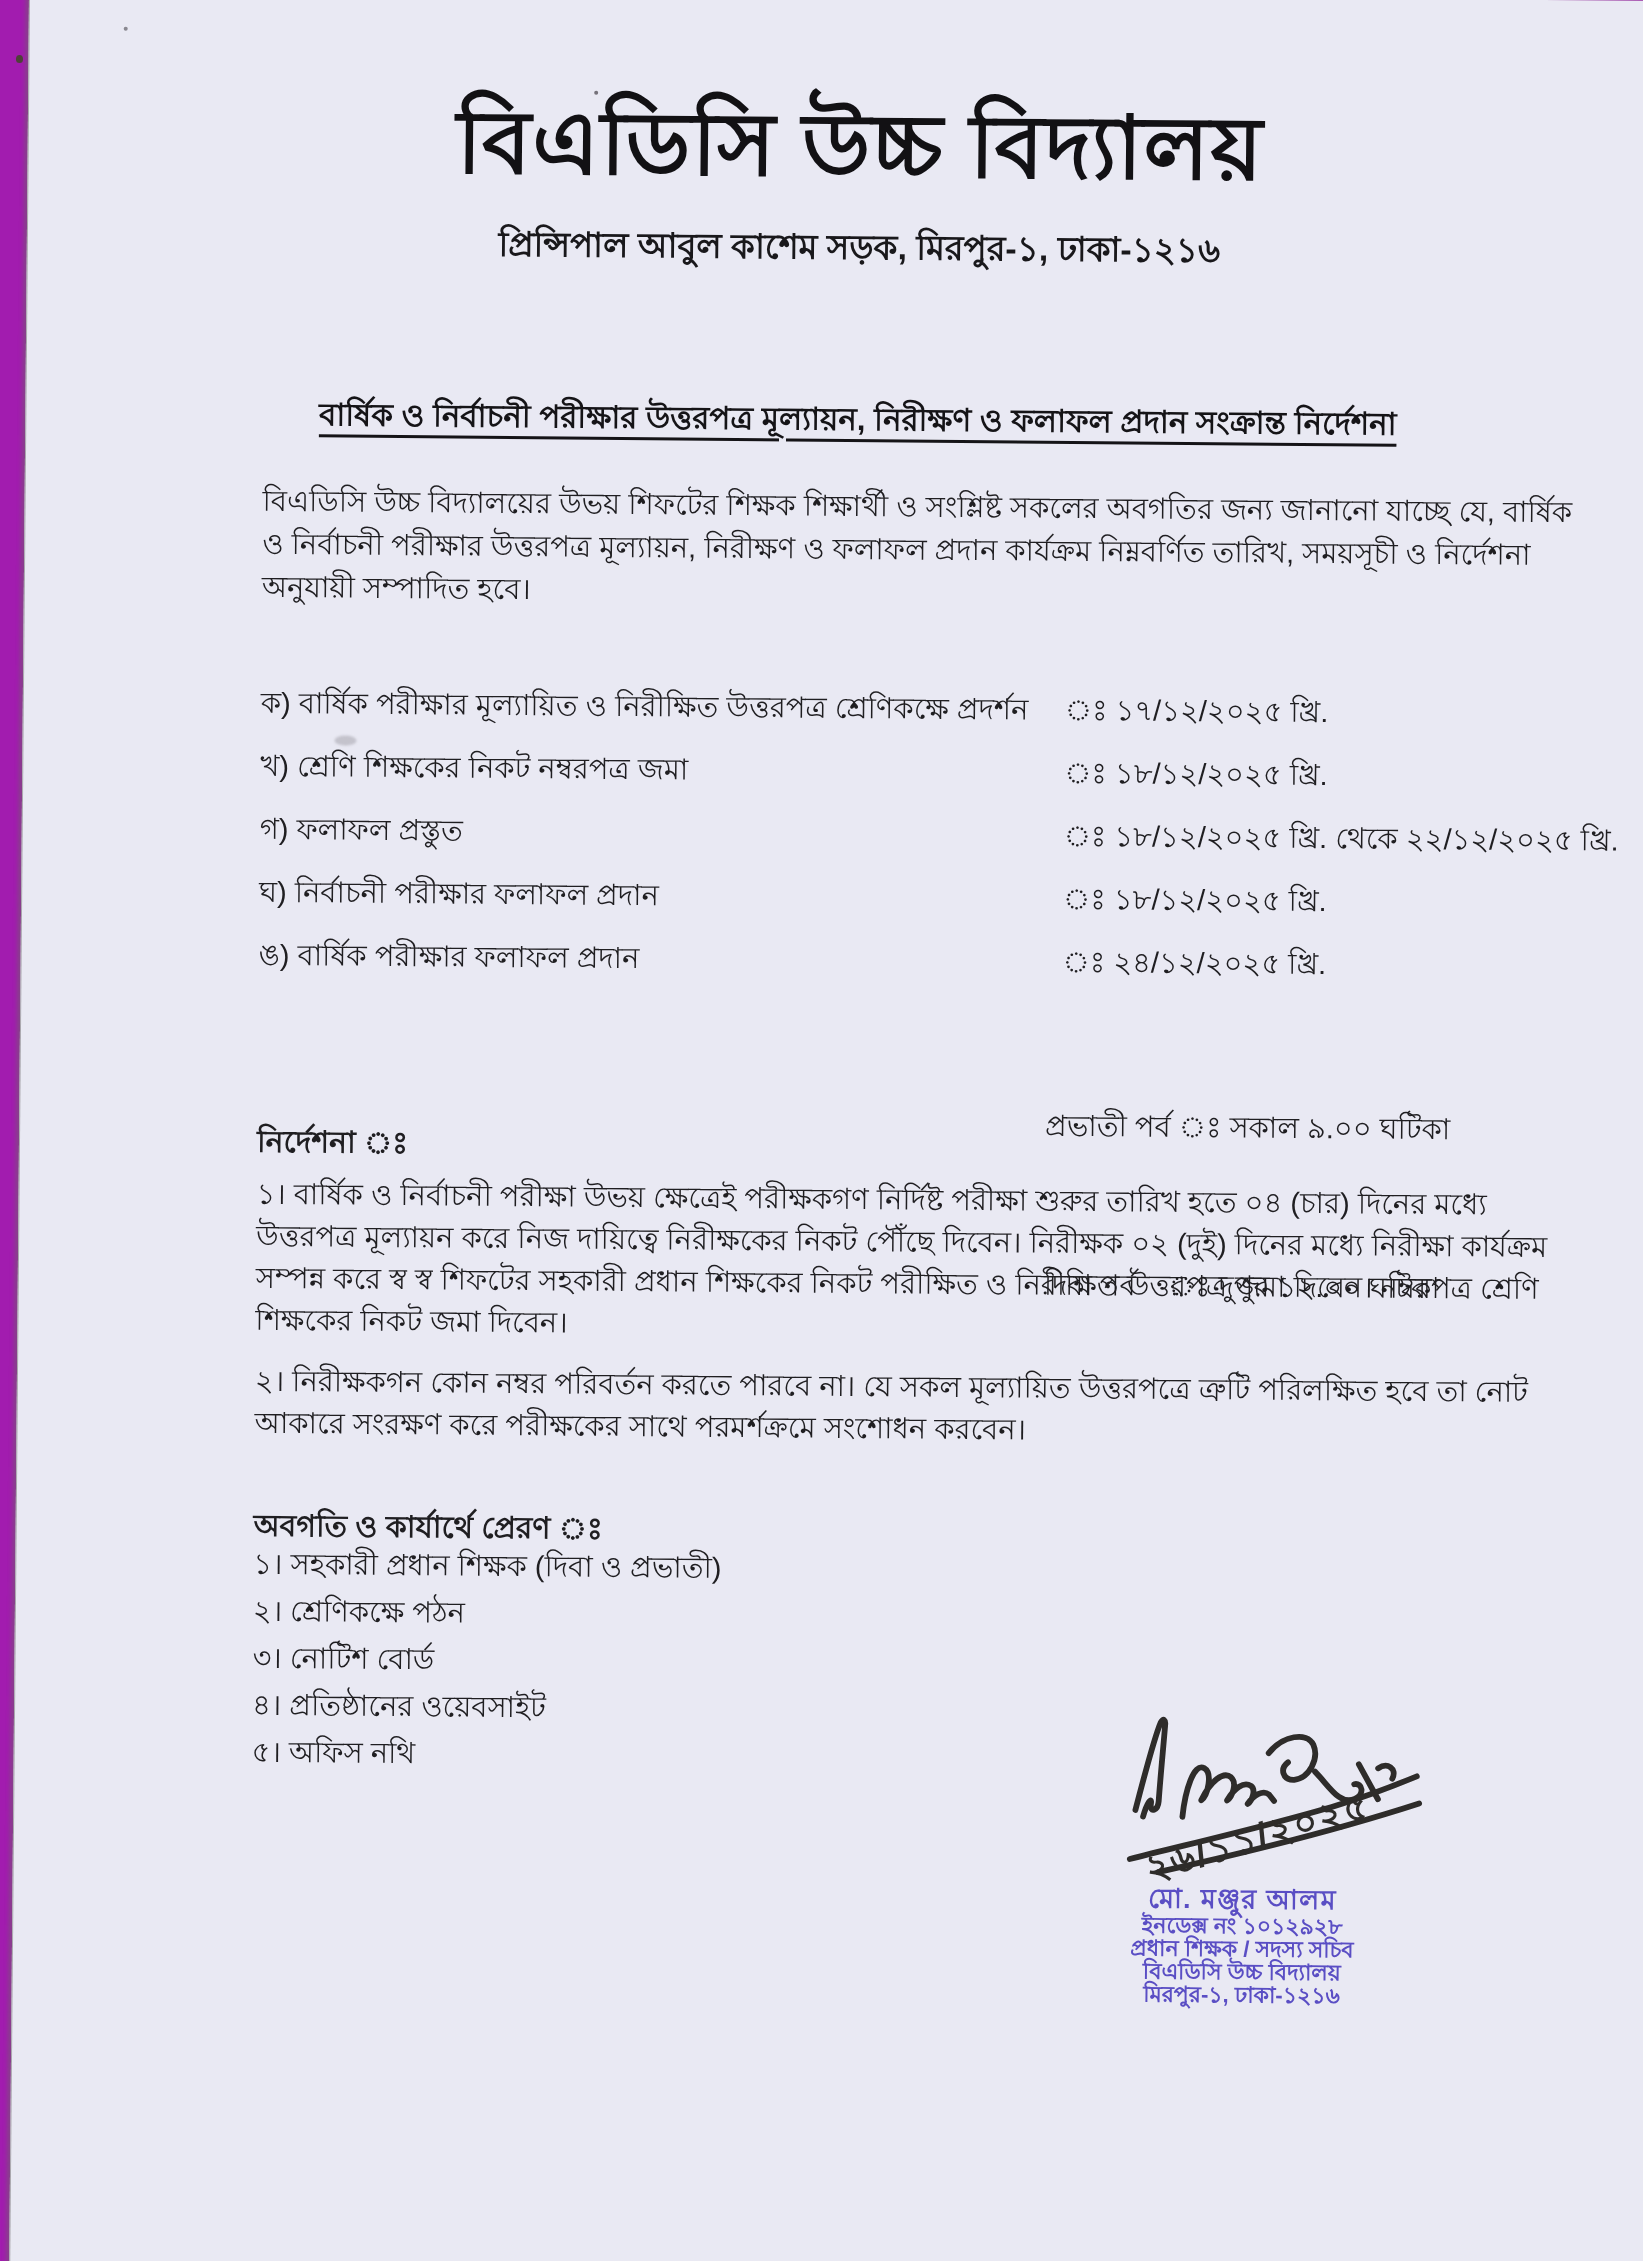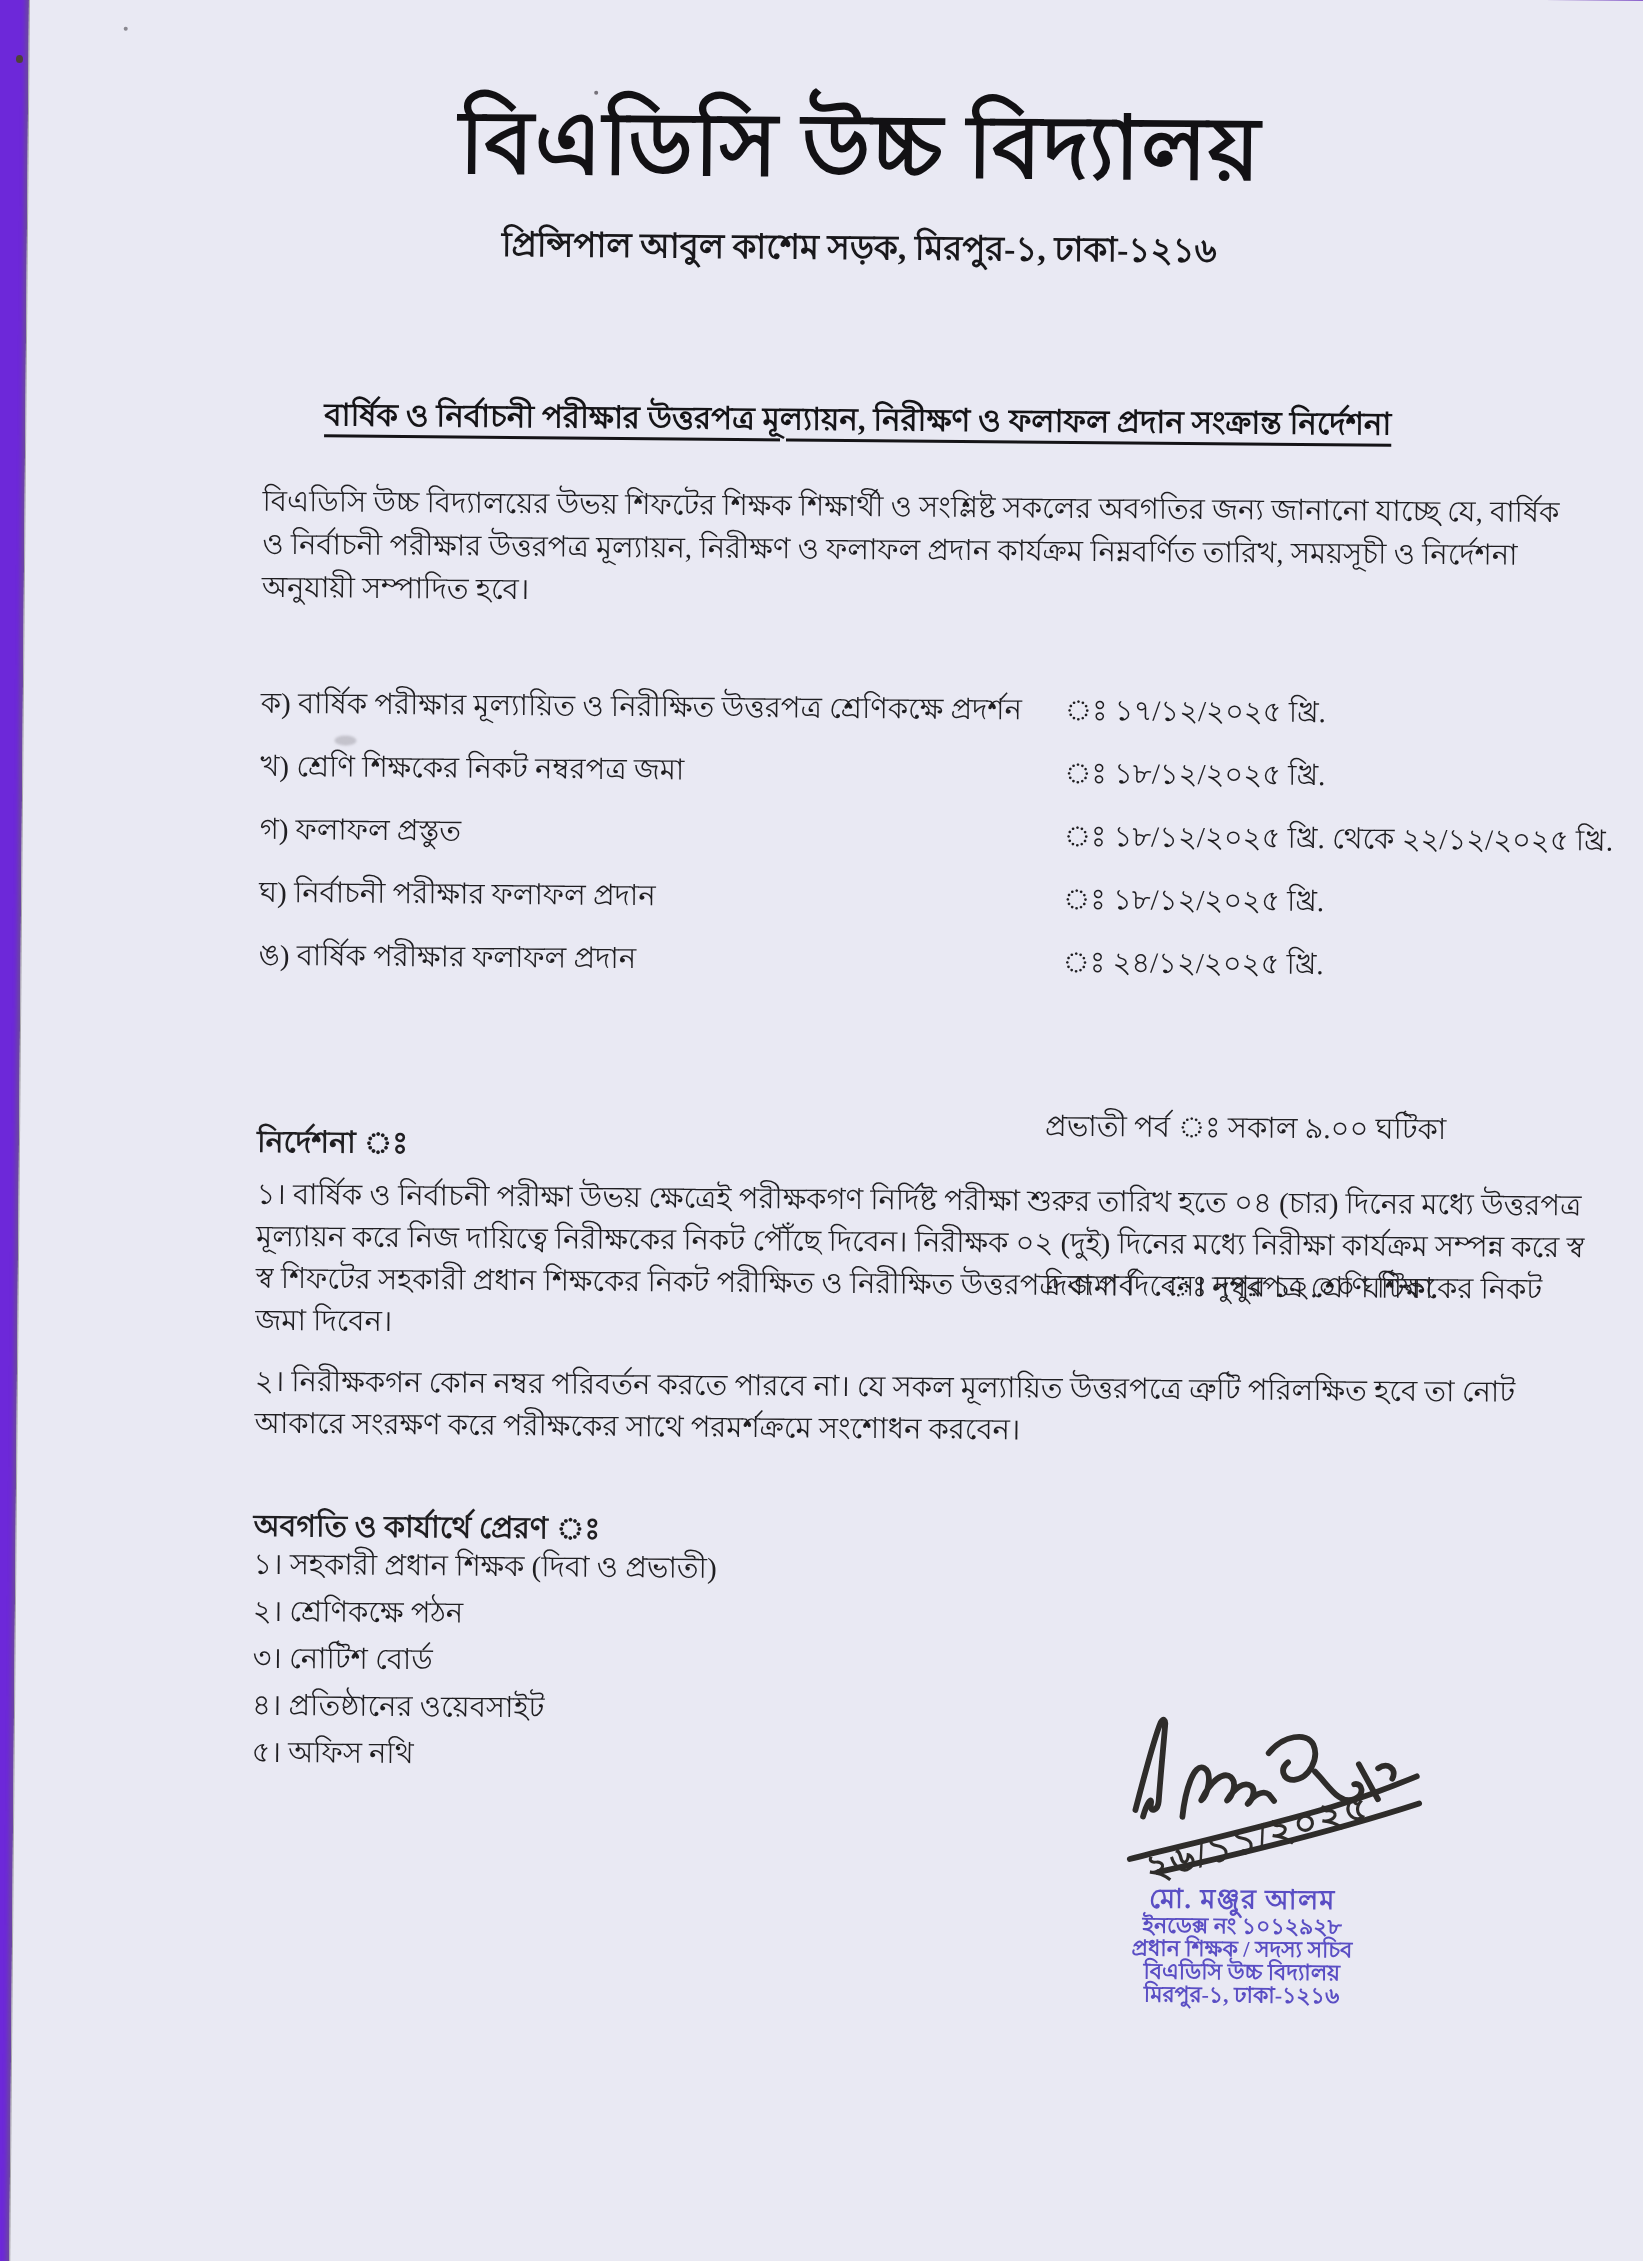--- a/index.html
+++ b/index.html
@@ -1,22 +1,22 @@
 <!DOCTYPE html>
 <html style="font-size:10.3px"><head>
 <meta charset="utf-8">
 <style>
   html, body { margin: 0; padding: 0; }
   #screenshot {
     position: relative;
     width: 1643px;
     height: 2261px;
-    background: #6d28d9;
+    background: #a21caf;
     overflow: hidden;
-    font-family: Liberation Serif, serif;
+    font-family: Liberation Sans, sans-serif;
     color: #1f1e21;
   }
   .paper {
     position: absolute;
     left: 19.3px;
     top: -6.4px;
     width: 1663px;
     height: 2304px;
     background: #e9e9f3;
     transform: rotate(0.5deg);

